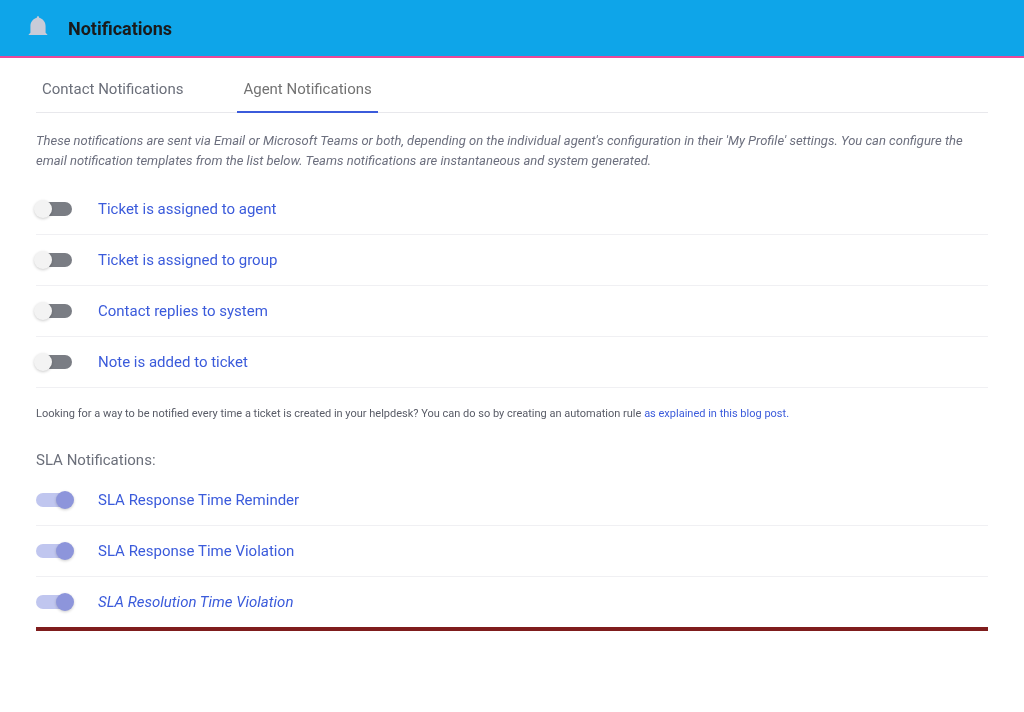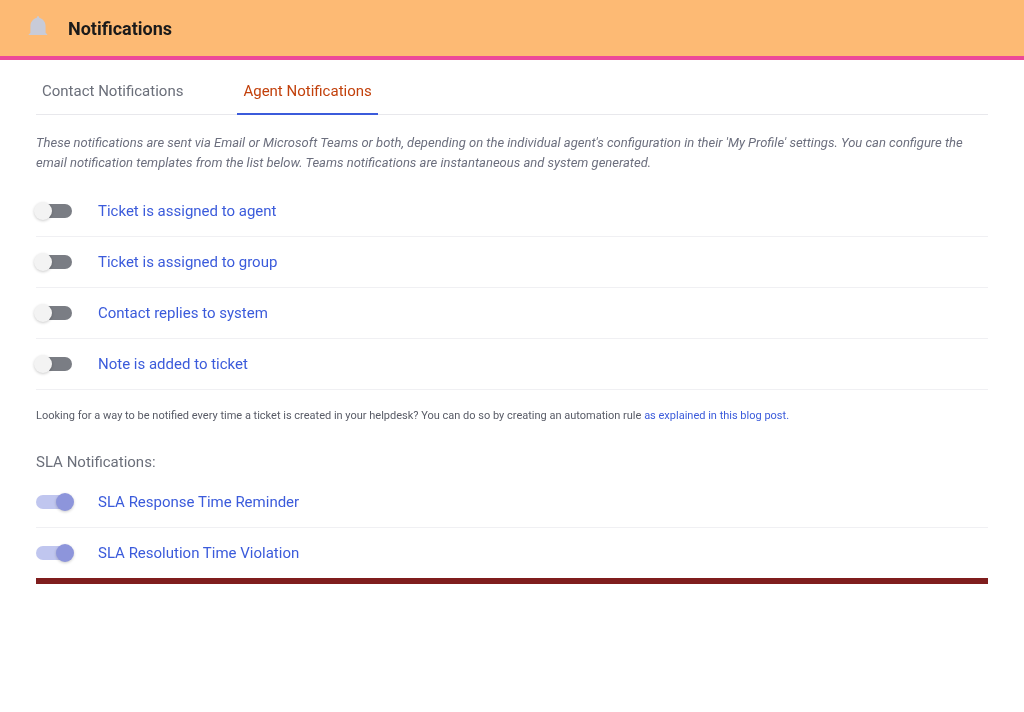--- a/index.html
+++ b/index.html
@@ -7,26 +7,26 @@
       padding: 0;
       box-sizing: border-box;
     }
     body {
       font-family: -apple-system, BlinkMacSystemFont, 'Segoe UI', Roboto, Helvetica, Arial, sans-serif;
       width: 1024px;
       background: #ffffff;
       color: #333;
     }
     .header {
-      background: #fdba74;
+      background: #0ea5e9;
       padding: 14px 24px;
       display: flex;
       align-items: center;
       gap: 16px;
-      border-bottom: 4px solid #ec4899;
+      border-bottom: 2px solid #ec4899;
     }
     .bell-icon {
       width: 28px;
       height: 28px;
       fill: #c8cbd8;
     }
     .header-title {
       font-size: 18px;
       font-weight: 700;
       color: #1a1a1a;
@@ -41,21 +41,21 @@
       padding-top: 22px;
     }
     .tab {
       padding: 0 6px 14px 6px;
       font-size: 15px;
       color: #6b6f7a;
       cursor: pointer;
       position: relative;
     }
     .tab.active {
-      color: #c2410c;
+      color: #737373;
     }
     .tab.active::after {
       content: '';
       position: absolute;
       left: 0;
       right: 0;
       bottom: -1px;
       height: 2px;
       background: #3b5bdb;
     }
@@ -68,21 +68,22 @@
       font-style: italic;
     }
     .item-row {
       display: flex;
       align-items: center;
       gap: 26px;
       padding: 16px 0;
       border-bottom: 1px solid #f0f0f3;
     }
     .item-row:last-of-type {
-      border-bottom: 6px solid #7f1d1d;
+      border-bottom: 4px solid #7f1d1d;
+      font-style: italic;
     }
     .toggle {
       position: relative;
       width: 36px;
       height: 14px;
       border-radius: 8px;
       cursor: pointer;
       flex-shrink: 0;
     }
     .toggle .knob {
@@ -182,21 +183,27 @@
   <div class="sla-heading">SLA Notifications:</div>
 
   <div class="item-row">
     <div class="toggle on">
         <div class="knob"></div>
       </div>
     <span class="item-link">SLA Response Time Reminder</span>
   </div>
 
 
-
   <div class="item-row">
     <div class="toggle on">
         <div class="knob"></div>
       </div>
+    <span class="item-link">SLA Response Time Violation</span>
+  </div>
+
+  <div class="item-row">
+    <div class="toggle on">
+        <div class="knob"></div>
+      </div>
     <span class="item-link">SLA Resolution Time Violation</span>
   </div>
 
 </div>
 
 </body></html>

